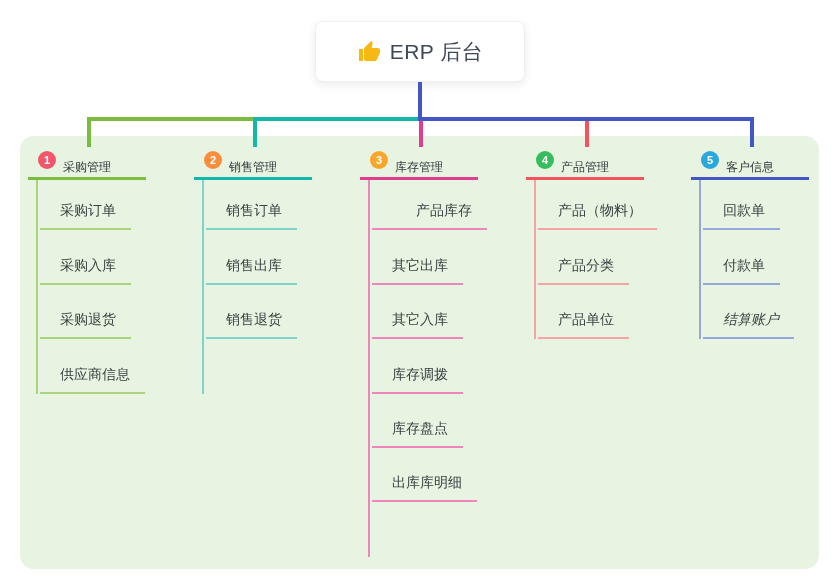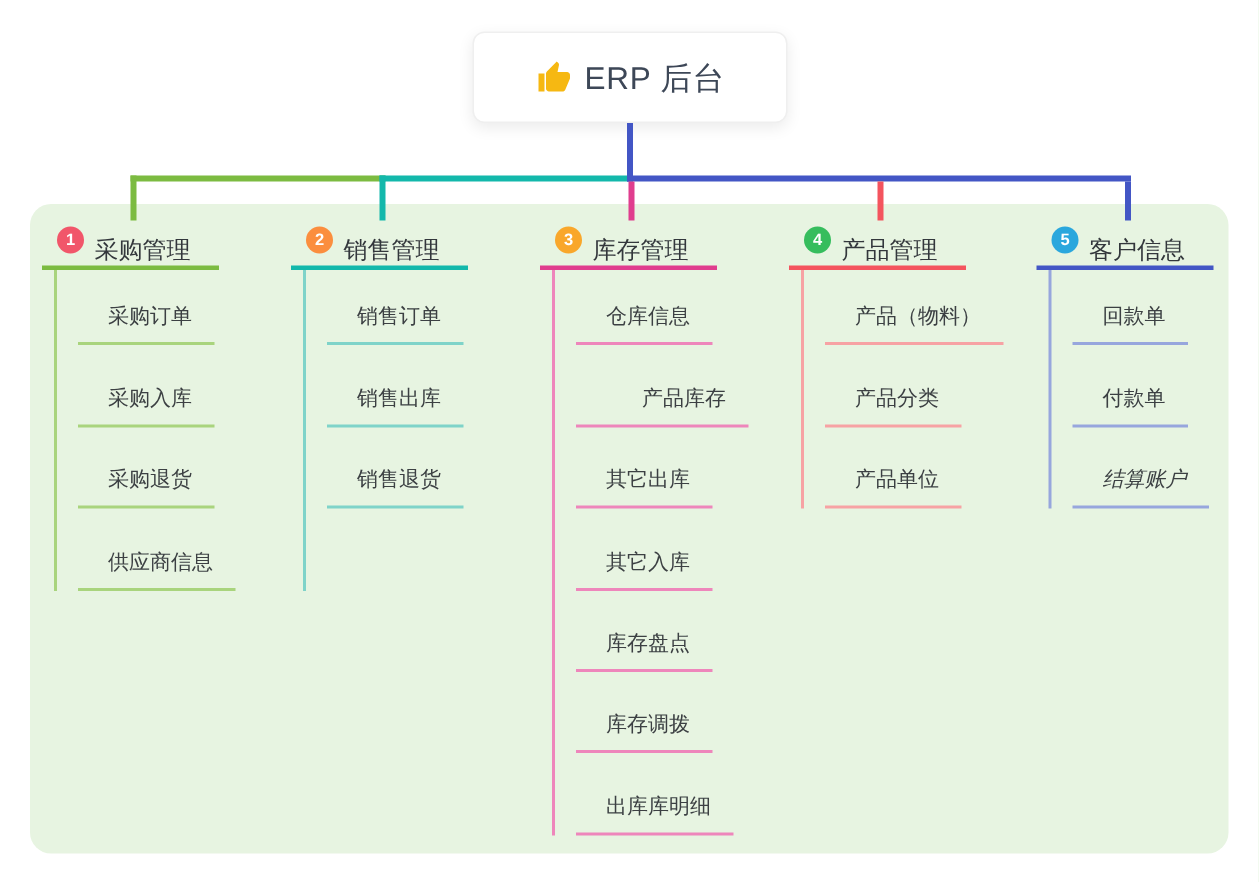--- a/index.html
+++ b/index.html
@@ -29,24 +29,24 @@
   .branch{position:absolute;top:146px;width:150px;}
   .branch .heading{
     display:flex;align-items:center;gap:7px;height:28px;margin-left:10px;
     cursor:default;
   }
   .branch .badge{
     width:18px;height:18px;border-radius:50%;flex:0 0 18px;
     display:flex;align-items:center;justify-content:center;
     color:#fff;font-size:11px;font-weight:bold;
   }
-  .branch .heading-label{font-size:16px;font-weight:500;color:#33373c;white-space:nowrap;margin-top:14px;}
+  .branch .heading-label{font-size:12px;font-weight:500;color:#33373c;white-space:nowrap;margin-top:14px;}
   .branch .heading-underline{position:absolute;left:0;top:31px;width:118px;height:3px;}
   .branch .spine{position:absolute;left:8px;top:34px;width:2px;}
-  .branch .rows{position:absolute;left:16px;top:30px;}
+  .branch .rows{position:absolute;left:4px;top:30px;}
   .branch .row{height:54.4px;display:flex;align-items:flex-end;}
   .branch .row-label{
     margin-left:8px;padding:0 15px 8px 20px;
     font-size:14px;color:#3c4043;white-space:nowrap;
     border-bottom:2px solid transparent;
   }
 </style>
 </head>
 <body>
 
@@ -114,36 +114,33 @@
     </div>
     <div class="branch" style="left: 360px;">
       <div class="heading">
         <span class="badge" style="background: rgb(249, 167, 43);">3</span>
         <span class="heading-label">库存管理</span>
       </div>
       <div class="heading-underline" style="background: rgb(224, 61, 142);"></div>
       <div class="spine" style="background: rgb(238, 134, 187); height: 376.8px;"></div>
       <div class="rows">
         <div class="row">
-          <div class="row-label" style="border-bottom-color: rgb(238, 134, 187);">仓库信息</div>
-        </div>
-        <div class="row">
           <div class="row-label" style="border-bottom-color: rgb(238, 134, 187); padding-left: 44px;">产品库存</div>
         </div>
         <div class="row">
           <div class="row-label" style="border-bottom-color: rgb(238, 134, 187);">其它出库</div>
         </div>
         <div class="row">
           <div class="row-label" style="border-bottom-color: rgb(238, 134, 187);">其它入库</div>
         </div>
         <div class="row">
-          <div class="row-label" style="border-bottom-color: rgb(238, 134, 187);">库存盘点</div>
+          <div class="row-label" style="border-bottom-color: rgb(238, 134, 187);">库存调拨</div>
         </div>
         <div class="row">
-          <div class="row-label" style="border-bottom-color: rgb(238, 134, 187);">库存调拨</div>
+          <div class="row-label" style="border-bottom-color: rgb(238, 134, 187);">库存盘点</div>
         </div>
         <div class="row">
           <div class="row-label" style="border-bottom-color: rgb(238, 134, 187);">出库库明细</div>
         </div>
       </div>
     </div>
     <div class="branch" style="left: 526px;">
       <div class="heading">
         <span class="badge" style="background: rgb(54, 189, 93);">4</span>
         <span class="heading-label">产品管理</span>

